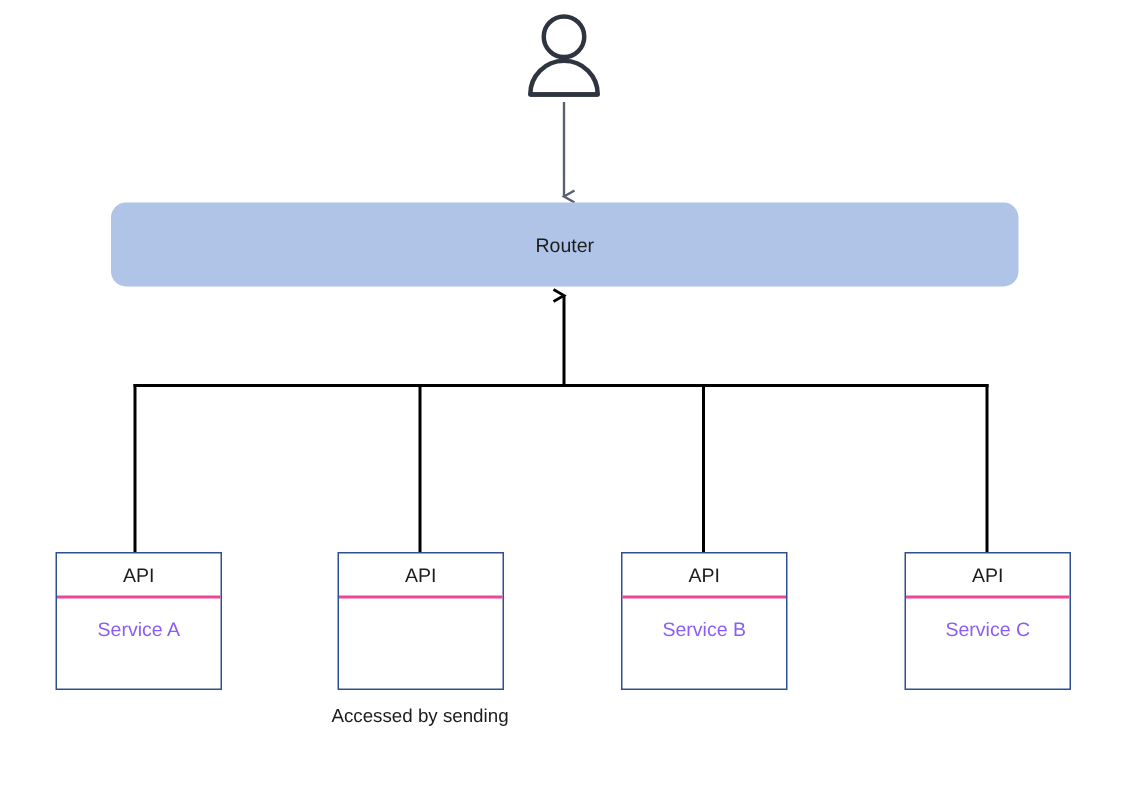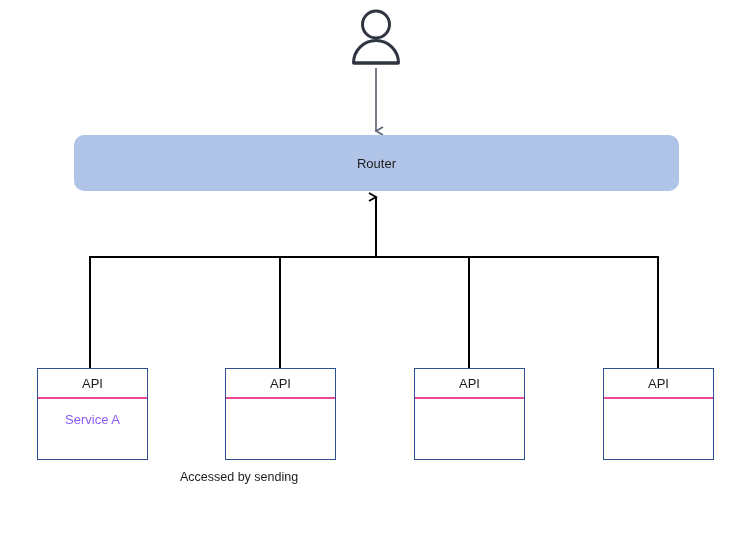--- a/index.html
+++ b/index.html
@@ -99,21 +99,21 @@
   .box-2 { left: 225px; }
   .box-3 { left: 414px; }
   .box-4 { left: 603px; }
 
   
   .caption {
     position: absolute;
     left: 180px;
     top: 468px;
     width: 200px;
-    text-align: left;
+    text-align: center;
     color: #1c1c1c;
   }
   .caption-line {
     font-size: 12.5px;
     line-height: 19px;
     white-space: nowrap;
   }
   .caption-code {
     font-family: "Liberation Mono", monospace;
     font-size: 12px;
@@ -173,25 +173,31 @@
   <div class="api-box box-2">
     <div class="api-header">
       <span class="api-header-label">API</span>
     </div>
   </div>
 
   <div class="api-box box-3">
     <div class="api-header">
       <span class="api-header-label">API</span>
     </div>
+    <div class="api-body">
+      <span class="api-body-label">Service B</span>
+    </div>
   </div>
 
   <div class="api-box box-4">
     <div class="api-header">
       <span class="api-header-label">API</span>
+    </div>
+    <div class="api-body">
+      <span class="api-body-label">Service C</span>
     </div>
   </div>
 
   <div class="caption">
     <div class="caption-line">Accessed by sending</div>
   </div>
 
 </div>
 
 </body></html>

